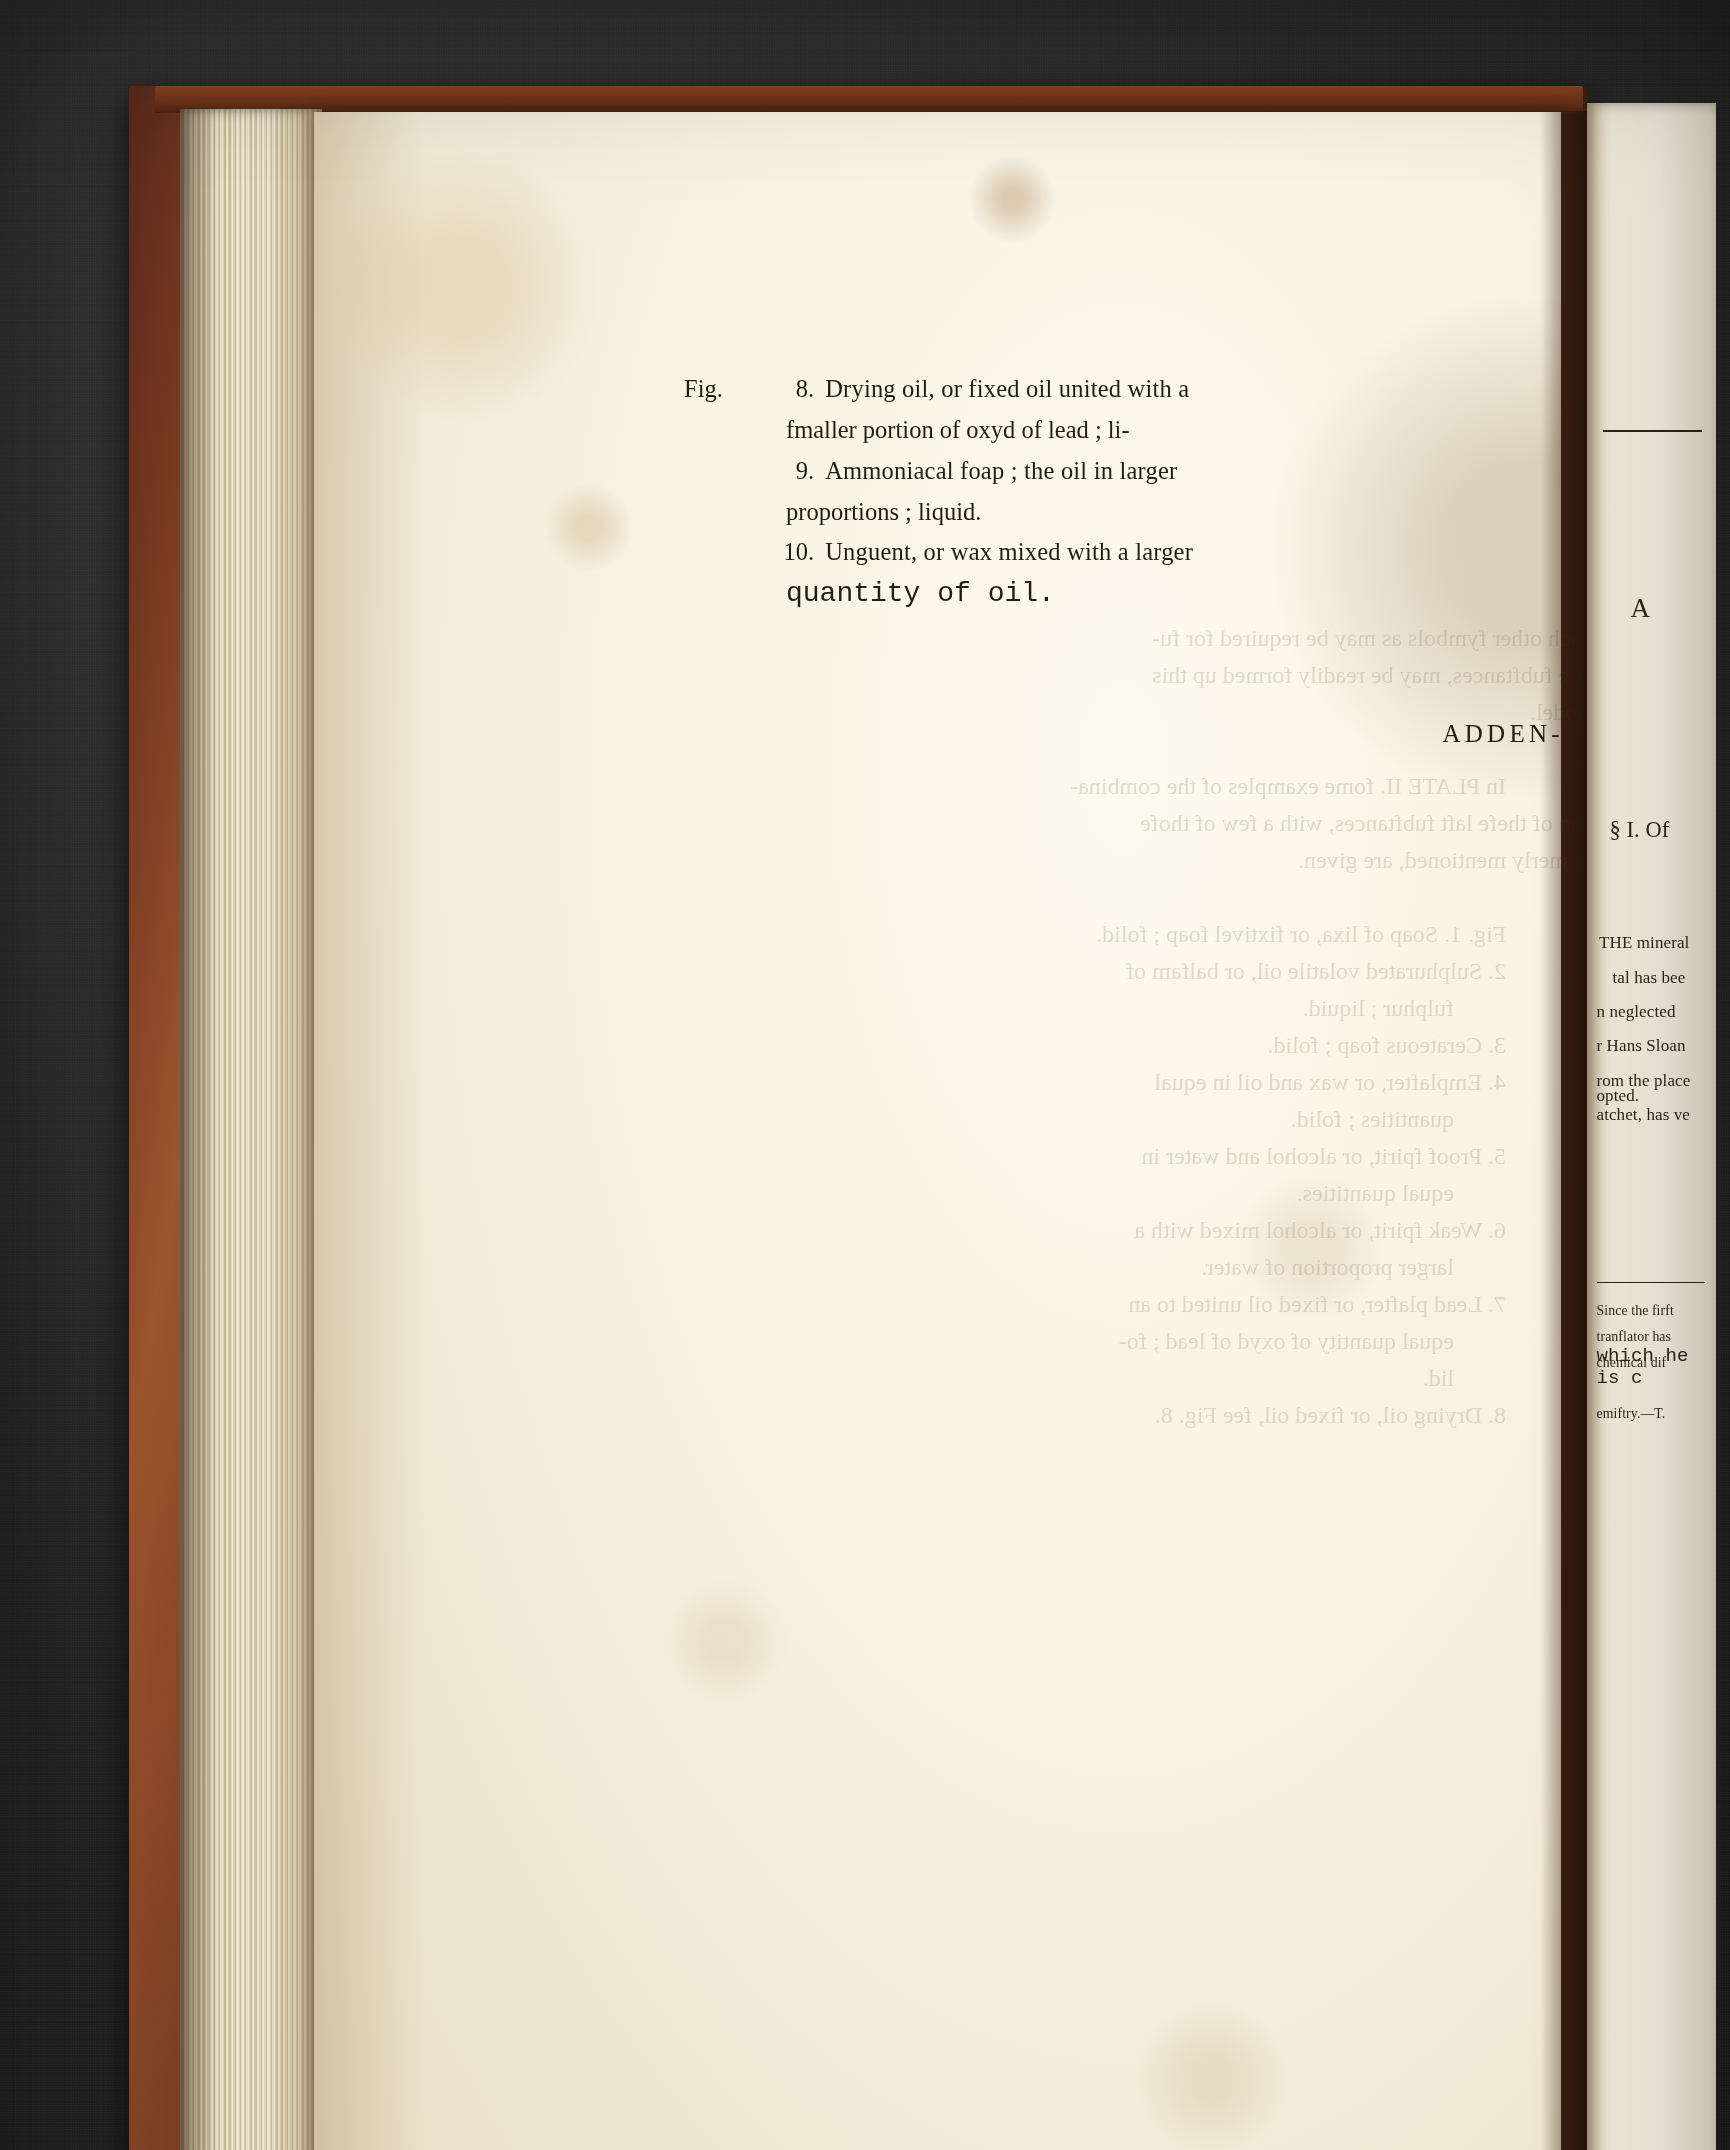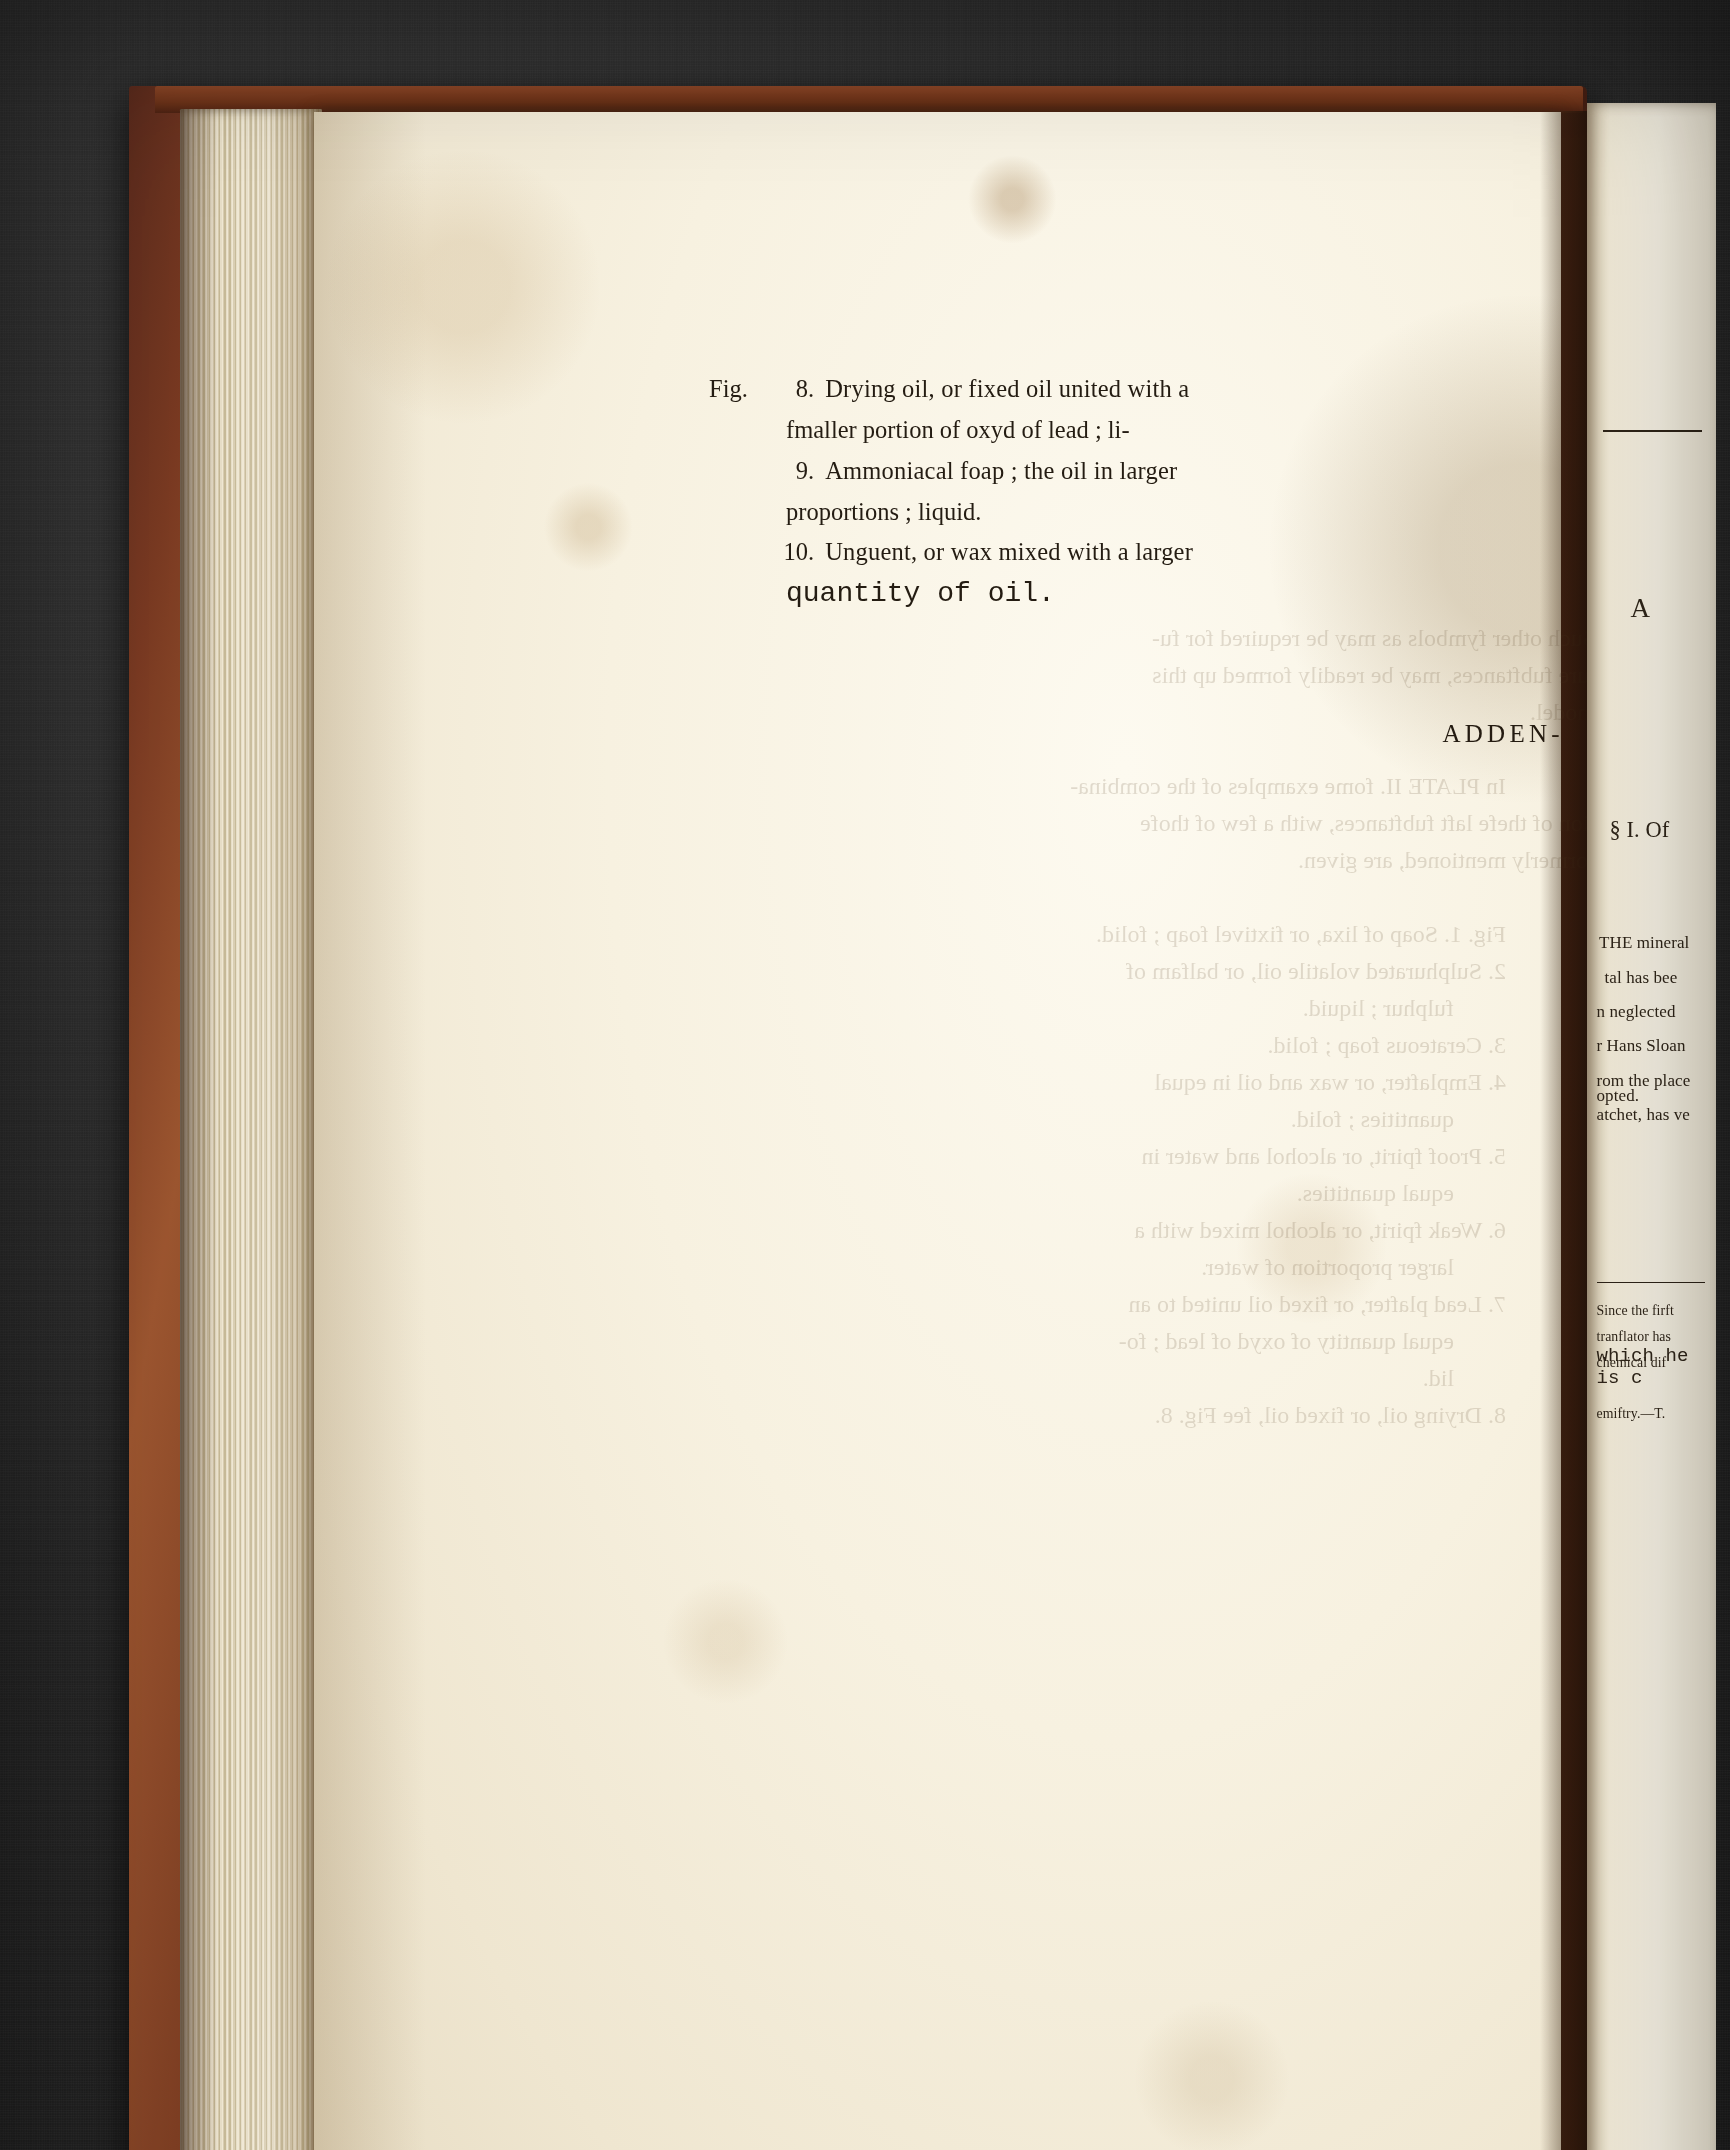--- a/index.html
+++ b/index.html
@@ -184,21 +184,21 @@
     letter-spacing: 6px;
     color: #241b11;
   }
 
   .entry {
     display: flex;
     margin-bottom: 4.3px;
   }
   .entry-fig {
     width: 89px;
-    text-align: center;
+    text-align: left;
     font-size: 24.5px;
     line-height: 37px;
     color: #241c12;
     white-space: nowrap;
     font-family: Liberation Serif, serif;
   }
   .entry-num {
     width: 41px;
     text-align: right;
     font-size: 24.5px;
@@ -344,21 +344,21 @@
   </div>
 
   <div class="gutter-shadow"></div>
 
   <div class="right-leaf">
     <div class="right-col">
       <div class="rl-rule" style="top:327px;"></div>
       <div class="rl-text" style="left:34px;top:490px;font-size:27px;">A</div>
       <div class="rl-text" style="left:13px;top:714px;font-size:22.4px;">§ I. Of</div>
       <div class="rl-text" style="left:2.6px;top:830px;font-size:17px;">THE mineral</div>
-      <div class="rl-text" style="left:8px;top:865px;font-size:17px;">tal has bee</div>
+      <div class="rl-text" style="left:16px;top:865px;font-size:17px;">tal has bee</div>
       <div class="rl-text" style="left:0px;top:899px;font-size:17px;">n neglected</div>
       <div class="rl-text" style="left:0px;top:933px;font-size:17px;">r Hans Sloan</div>
       <div class="rl-text" style="left:0px;top:968px;font-size:17px;">rom the place</div>
       <div class="rl-text" style="left:0px;top:1002px;font-size:17px;">atchet, has ve</div>
       <div class="rl-text" style="left:0px;top:983px;font-size:17px;">opted.</div>
       <div class="rl-rule" style="top:1179px;left:0px;width:108px;height:1.3px;"></div>
       <div class="rl-text" style="left:0px;top:1200px;font-size:13.8px;">Since the firft</div>
       <div class="rl-text" style="left:0px;top:1226px;font-size:13.8px;">tranflator has</div>
       <div class="rl-text" style="left:0px;top:1252px;font-size:13.8px;">chemical dif</div>
       <div class="rl-text" style="left:0px;top:1242px;font-size:19px;font-family:Liberation Mono, monospace;">which he is c</div>

